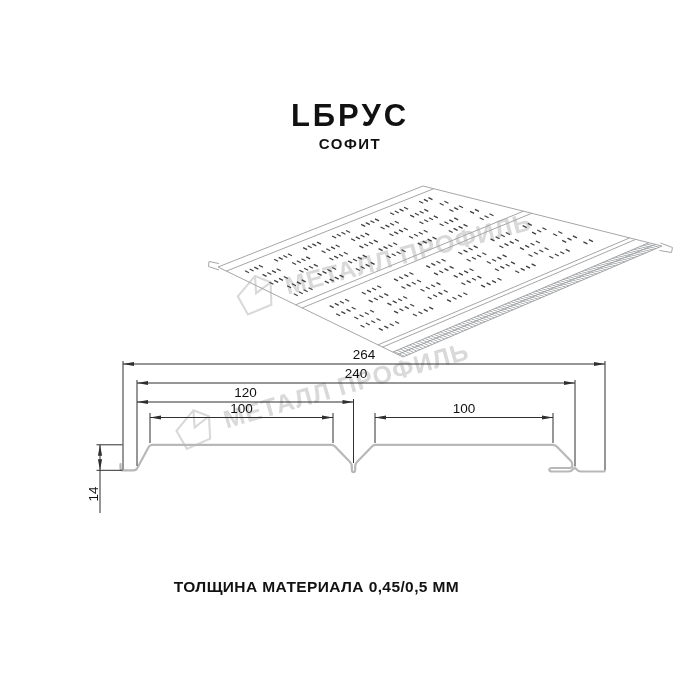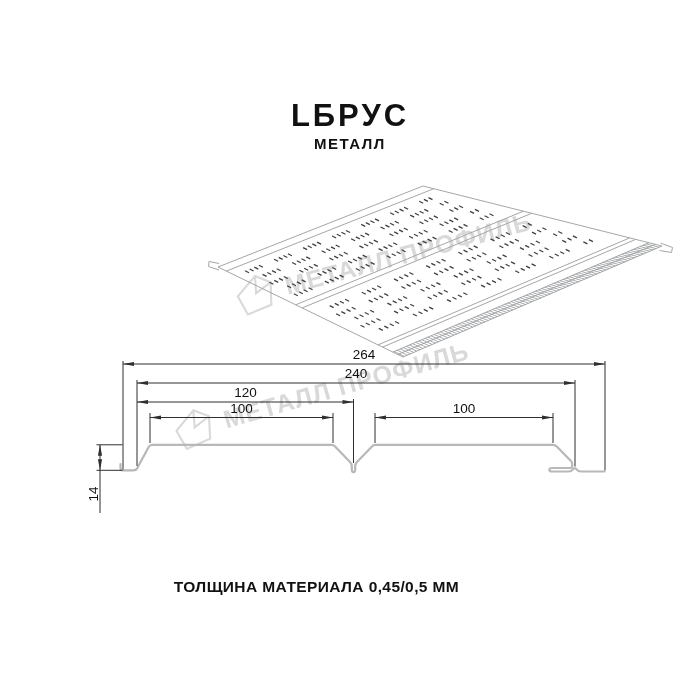--- a/index.html
+++ b/index.html
@@ -50,21 +50,21 @@
 </div>
 <div class="watermark wm2">
   <svg class="wm-logo" width="42" height="40" viewBox="0 0 50 46">
     <path d="M30 2 L4 20 L10 44 L40 40 L46 14 Z" fill="none" stroke="#d9d9d9" stroke-width="2.5"></path>
     <path d="M30 2 L26 22 L46 14" fill="none" stroke="#d9d9d9" stroke-width="2.5"></path>
   </svg>
   <span>МЕТАЛЛ ПРОФИЛЬ</span>
 </div>
 
 <div class="title">LБРУС</div>
-<div class="subtitle">МЕТАЛЛ</div>
+<div class="subtitle">СОФИТ</div>
 
 <svg id="drawing" width="700" height="700" viewBox="0 0 700 700">
 
   <g>
     <path class="edge" d="M218 267 L423 186 L662 246 L403 357 Z"></path>
     <path class="edge" d="M219 263.5 L209 261.5 L208.5 266.5 L219 270"></path>
     <path class="edge" d="M660.5 243 L672.5 247.5 L671.5 252.5 L659.5 250.5"></path>
     <g id="panel-lines">
         <line x1="226.3" y1="271.1" x2="433.8" y2="188.7" class="edge"></line>
         <line x1="295.7" y1="304.8" x2="523.4" y2="211.2" class="edge"></line>

